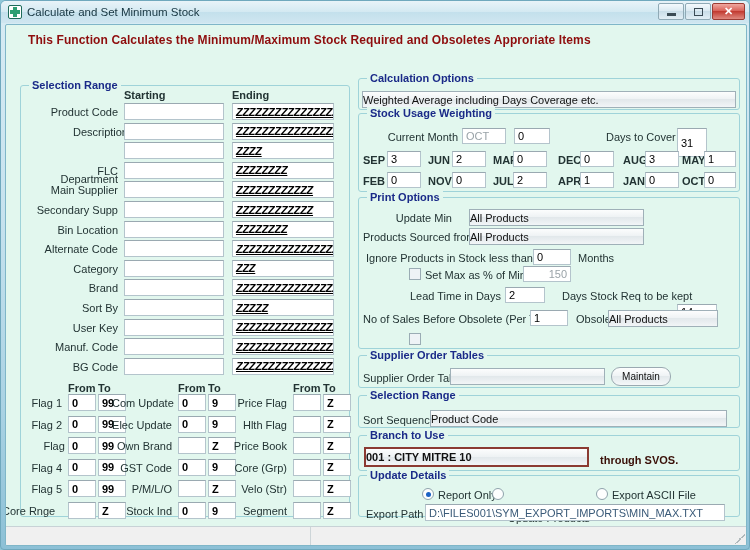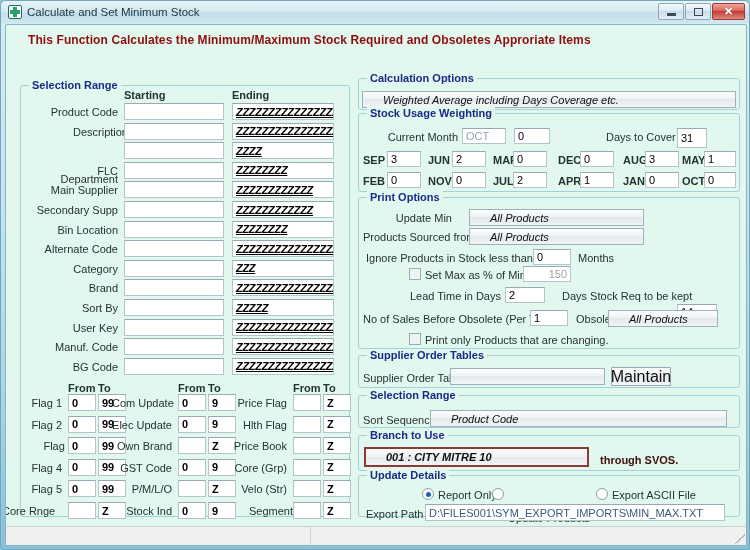--- a/index.html
+++ b/index.html
@@ -80,27 +80,27 @@
     overflow:hidden; white-space:nowrap;
   }
   .tb.dis { background:#fff; color:#9aa3a8; }
   .tb.bold { font-weight:bold; }
   .tb.zz { font-weight:bold; text-decoration:underline; letter-spacing:-0.3px; font-style:italic; }
   .tb.right { justify-content:flex-end; }
   .cb {
     position:absolute; border:1px solid #9fb0b8;
     background:linear-gradient(180deg,#fcfdfd 0%,#eef2f4 48%,#e2e8eb 50%,#f2f5f7 100%);
     font-size:11px; color:#111; display:flex; align-items:center;
-    padding-left:20px; overflow:hidden; white-space:nowrap;font-style:italic;
+    padding-left:0; overflow:hidden; white-space:nowrap;
   }
   .cb.hl { border:2px solid #8b3a32; font-weight:bold; }
   .btn {
-    position:absolute; border:1px solid #9aa9b1; border-radius:1px;
+    position:absolute; border:1px solid #9aa9b1; border-radius:9px;
     background:linear-gradient(180deg,#fdfefe 0%,#eff3f5 46%,#e3e9ec 50%,#f5f8f9 100%);
-    font-size:16px; color:#111; display:flex; align-items:center; justify-content:center;
+    font-size:10px; color:#111; display:flex; align-items:center; justify-content:center;
     gap:4px;
   }
   .chk { position:absolute; width:12px; height:12px; border:1px solid #9aacb4; background:#eef3f6; }
   .rdo { position:absolute; width:12px; height:12px; border:1px solid #8fa3ac; border-radius:50%;
          background:#fdfefe; }
   .rdo.on::after { content:""; position:absolute; left:2.5px; top:2.5px; width:5px; height:5px;
          border-radius:50%; background:#1b62c4; }
   .ul { text-decoration:underline; }
   
   #statusbar {
@@ -257,38 +257,38 @@
         <div class="tb bold" style="left: 317px; top: 390.6px; width: 28px; height: 17px;">Z</div>
         <div class="lbl" style="left: 221px; top: 415.2px; width: 60px; text-align: right;">Price Book</div>
         <div class="tb bold" style="left: 287px; top: 412.2px; width: 28px; height: 17px;"></div>
         <div class="tb bold" style="left: 317px; top: 412.2px; width: 28px; height: 17px;">Z</div>
         <div class="lbl" style="left: 221px; top: 436.8px; width: 60px; text-align: right;">Core (Grp)</div>
         <div class="tb bold" style="left: 287px; top: 433.8px; width: 28px; height: 17px;"></div>
         <div class="tb bold" style="left: 317px; top: 433.8px; width: 28px; height: 17px;">Z</div>
         <div class="lbl" style="left: 221px; top: 458.4px; width: 60px; text-align: right;">Velo (Str)</div>
         <div class="tb bold" style="left: 287px; top: 455.4px; width: 28px; height: 17px;"></div>
         <div class="tb bold" style="left: 317px; top: 455.4px; width: 28px; height: 17px;">Z</div>
-        <div class="lbl" style="left: 235px; top: 480px; width: 60px; text-align: center;">Segment</div>
+        <div class="lbl" style="left: 221px; top: 480px; width: 60px; text-align: right;">Segment</div>
         <div class="tb bold" style="left: 287px; top: 477px; width: 28px; height: 17px;"></div>
         <div class="tb bold" style="left: 317px; top: 477px; width: 28px; height: 17px;">Z</div>
       </div>
 
     <div class="grp" style="left:352px; top:53px; width:382px; height:32px;">
       <div class="cap">Calculation Options</div>
     </div>
     <div class="cb" style="left:356px; top:66px; width:374px; height:17px;">Weighted Average including Days Coverage etc.</div>
 
     <div class="grp" style="left:352px; top:88px; width:382px; height:79px;">
       <div class="cap">Stock Usage Weighting</div>
     </div>
     <div class="lbl" style="left:380px; top:106px; width:72px; text-align:right;">Current Month</div>
     <div class="tb dis" style="left:456px; top:103px; width:44px; height:16px;">OCT</div>
     <div class="tb" style="left:508px; top:103px; width:36px; height:16px;">0</div>
     <div class="lbl" style="left:600px; top:106px;">Days to Cover</div>
-    <div class="tb" style="left:671px; top:103px; width:30px; height:20px;">31</div>
+    <div class="tb" style="left:671px; top:103px; width:30px; height:29px;">31</div>
 
     <div id="month-grid">
         <div class="lbl b" style="left: 357px; top: 129px;">SEP</div>
         <div class="tb" style="left: 381px; top: 126px; width: 34px; height: 16px;">3</div>
         <div class="lbl b" style="left: 422px; top: 129px;">JUN</div>
         <div class="tb" style="left: 446px; top: 126px; width: 34px; height: 16px;">2</div>
         <div class="lbl b" style="left: 487px; top: 129px;">MAR</div>
         <div class="tb" style="left: 507px; top: 126px; width: 34px; height: 16px;">0</div>
         <div class="lbl b" style="left: 552px; top: 129px;">DEC</div>
         <div class="tb" style="left: 574px; top: 126px; width: 34px; height: 16px;">0</div>
@@ -332,21 +332,20 @@
     <div class="tb" style="left:499px; top:262px; width:40px; height:16px;">2</div>
     <div class="lbl" style="left:556px; top:265px;">Days Stock Req to be kept</div>
     <div class="tb" style="left:671px; top:262px; width:40px; height:16px;margin-top:17px;">14</div>
 
     <div class="lbl" style="left:357px; top:288px; width:163px; text-align:right;">No of Sales Before Obsolete (Per Year)</div>
     <div class="tb" style="left:524px; top:285px; width:38px; height:16px;">1</div>
     <div class="lbl" style="left:570px; top:288px;">Obsolete</div>
     <div class="cb" style="left:602px; top:285px; width:110px; height:17px;">All Products</div>
 
     <div class="chk" style="left:403px; top:308px;"></div>
-    <div class="lbl" style="left:419px; top:309px;">Print only Products that are changing.</div>
 
     <div class="grp" style="left:352px; top:330px; width:382px; height:33px;">
       <div class="cap">Supplier Order Tables</div>
     </div>
     <div class="lbl" style="left:357px; top:347px;">Supplier Order Table</div>
     <div class="cb" style="left:444px; top:343px; width:155px; height:17px;"></div>
     <div class="btn" style="left:605px; top:342px; width:60px; height:19px;">Maintain</div>
 
     <div class="grp" style="left:352px; top:370px; width:382px; height:33px;">
       <div class="cap">Selection Range</div>

